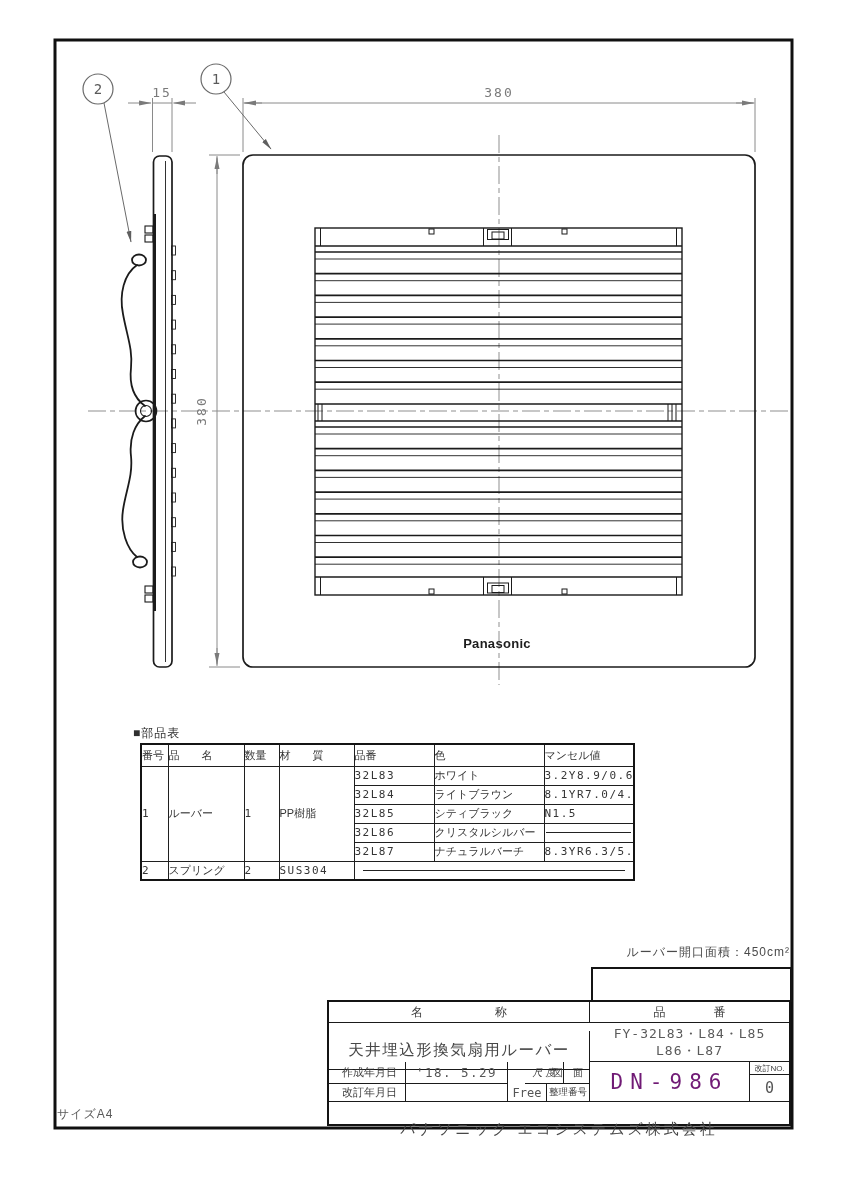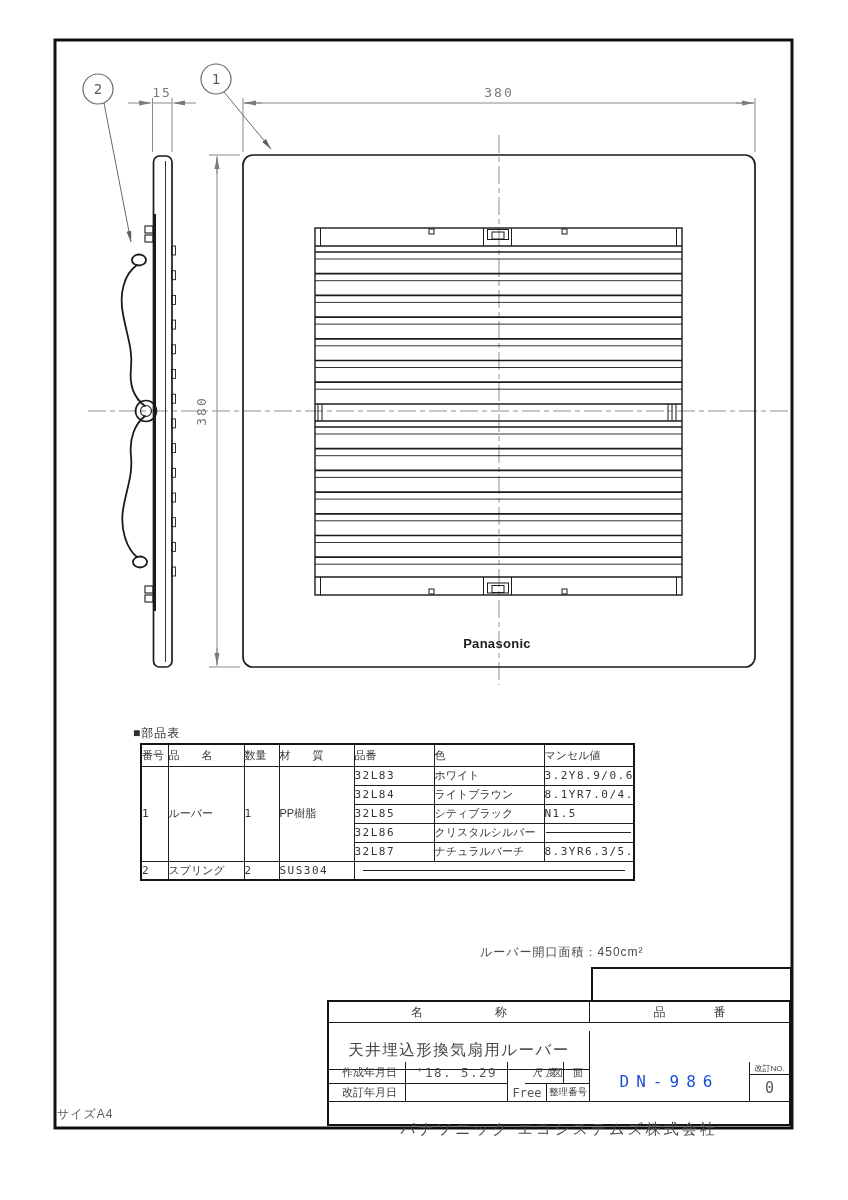--- a/index.html
+++ b/index.html
@@ -7,42 +7,42 @@
   .sheet{position:relative;width:848px;height:1200px;background:#fff;overflow:hidden;}
   svg{position:absolute;left:0;top:0;}
   svg text{fill:#6e6e6e;}
   .dimtxt{font-family:"DejaVu Sans Mono",monospace;font-size:13px;letter-spacing:2px;fill:#7a7a7a;}
   .ballontxt{font-family:"DejaVu Sans Mono",monospace;font-size:14px;fill:#5a5a5a;}
   .logotxt{font-family:"Liberation Sans",sans-serif;font-weight:bold;font-size:13px;letter-spacing:0.3px;fill:#1d1d1d;}
 
   
   .abs{position:absolute;box-sizing:border-box;}
   .pt-title{left:133px;top:725px;font-size:12px;color:#2f2f2f;letter-spacing:1px;}
-  .open-area{left:480px;top:944px;width:310px;font-size:12px;color:#4a4a4a;letter-spacing:1px;}
+  .open-area{left:480px;top:944px;width:310px;text-align:right;font-size:12px;color:#4a4a4a;letter-spacing:1px;}
   .size-label{left:57px;top:1106px;font-size:12px;color:#5a5a5a;letter-spacing:1px;}
 
   
   table.pt{position:absolute;left:140px;top:743px;width:493px;border-collapse:collapse;border:2px solid #141414;table-layout:fixed;}
   table.pt td{border:1px solid #1f1f1f;text-align:left;vertical-align:middle;padding:0;font-size:11px;color:#353535;overflow:hidden;white-space:nowrap;}
   table.pt tr{height:19px;}
   table.pt tr.h{height:22px;}
   .mono{font-family:"DejaVu Sans Mono",monospace;letter-spacing:1.5px;}
   .dash{height:0;border-top:1.5px solid #222;width:94%;margin:0 auto;}
   .dash-full{height:0;border-top:1.5px solid #222;width:96%;margin:0 auto;}
 
   
   .tb{left:327px;top:1000px;width:464px;height:126px;border:2px solid #141414;background:transparent;}
   .tb .cell{position:absolute;box-sizing:border-box;display:flex;align-items:center;justify-content:center;overflow:hidden;white-space:nowrap;color:#3d3d3d;}
   .br{border-right:1px solid #1a1a1a;}
   .bb{border-bottom:1px solid #1a1a1a;}
   .hdr{font-size:12px;color:#3d3d3d;}
   .lbl{font-size:11px;justify-content:flex-start;padding-left:5px;}
   .tb .name-value{font-size:15.5px;letter-spacing:1.5px;color:#474747;}
   .tb .partno-value{flex-direction:column;font-family:"DejaVu Sans Mono",monospace;font-size:13px;letter-spacing:1px;line-height:17px;color:#5a5a5a;}
-  .tb .dnno{font-family:"DejaVu Sans Mono",monospace;font-size:16px;letter-spacing:7px;color:#1d4ed8;}
+  .tb .dnno{font-family:"DejaVu Sans Mono",monospace;font-size:21px;letter-spacing:7px;color:#701a75;}
   .tb .small{font-size:10px;}
   .tb .tiny{font-size:8px;}
   .tb .freeval{font-family:"DejaVu Sans Mono",monospace;font-size:12px;color:#555;}
   .tb .revval{font-family:"DejaVu Sans Mono",monospace;font-size:15px;color:#555;}
   .tb .company{font-size:15px;letter-spacing:3px;color:#474747;margin-top:16px;}
   .tb .dateval{font-family:"DejaVu Sans Mono",monospace;font-size:12.5px;letter-spacing:1.5px;color:#555;}
 </style>
 </head>
 <body>
 
@@ -301,20 +301,24 @@
           </td>
   </tr>
   </tbody>
 </table>
 
 <div class="abs tb">
   <div class="cell hdr br bb" style="left:0;top:0;width:261px;height:21px;">名　　　　　　称</div>
   <div class="cell hdr bb" style="left:261px;top:0;width:199px;height:21px;">品　　　　番</div>
 
   <div class="cell name-value br bb" style="left:0;top:29px;width:261px;height:39px;">天井埋込形換気扇用ルーバー</div>
+  <div class="cell partno-value bb" style="left:261px;top:21px;width:199px;height:39px;">
+    <div>FY-32L83・L84・L85</div>
+    <div>L86・L87</div>
+  </div>
 
   <div class="cell lbl br bb" style="left:0;top:60px;width:77px;height:22px;">作成年月日</div>
   <div class="cell dateval br bb" style="left:77px;top:60px;width:102px;height:22px;">'18. 5.29</div>
   <div class="cell small br bb" style="left:196px;top:60px;width:39px;height:22px;font-style:italic;">尺 度</div>
   <div class="cell small br bb" style="left:218px;top:60px;width:43px;height:22px;">図　面</div>
   <div class="cell dnno br bb" style="left:261px;top:60px;width:160px;height:40px;">DN-986</div>
   <div class="cell tiny bb" style="left:421px;top:60px;width:39px;height:13px;">改訂NO.</div>
   <div class="cell revval bb" style="left:421px;top:73px;width:39px;height:27px;">0</div>
 
   <div class="cell lbl br bb" style="left:0;top:82px;width:77px;height:18px;">改訂年月日</div>

